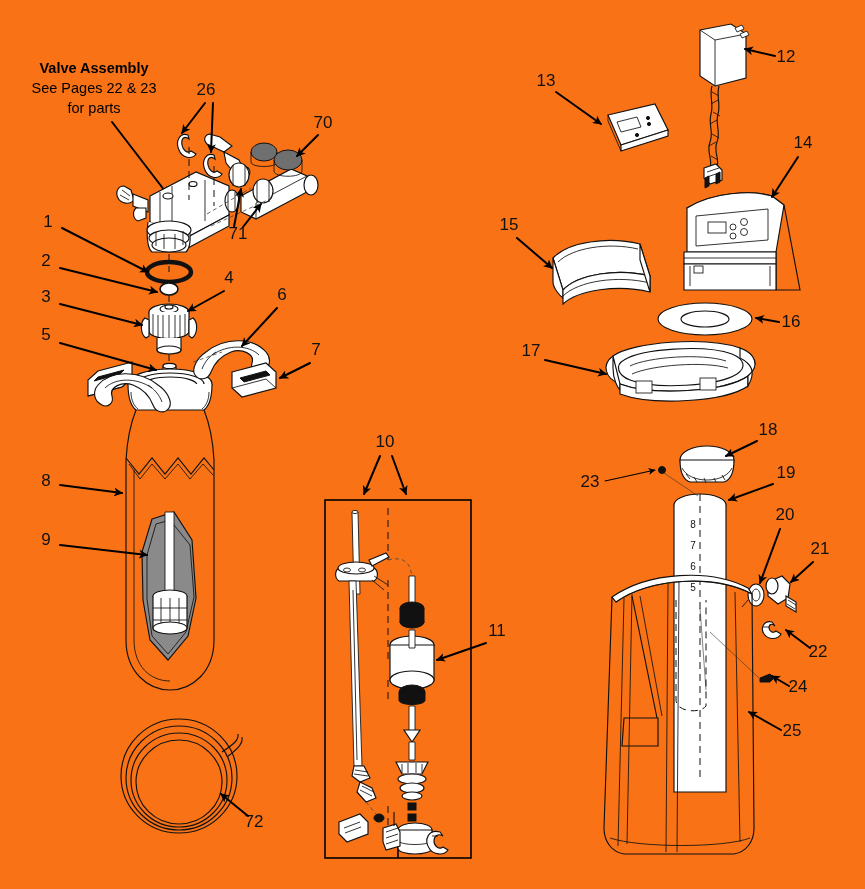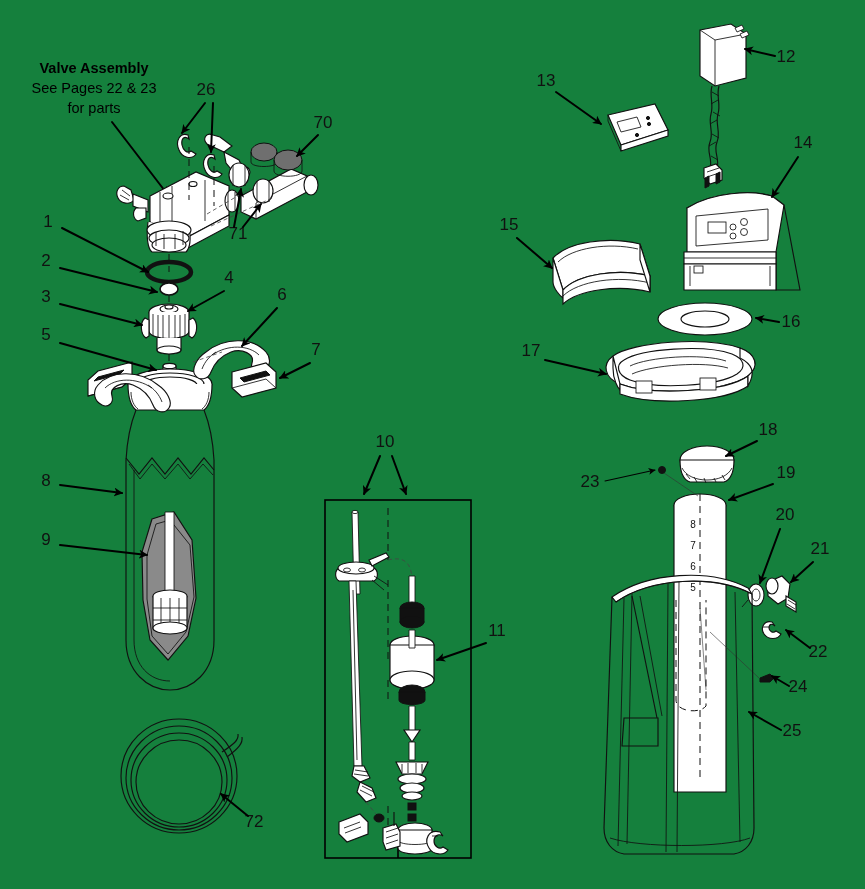--- a/index.html
+++ b/index.html
@@ -7,21 +7,21 @@
   body{
     font-family:"Liberation Sans", sans-serif;
     width:865px;height:889px;
     overflow:hidden;
     position:relative;
     color:#000;
   }
   #diagram-root{
     position:relative;
     width:865px;height:889px;
-    background:#15803d;
+    background:#f97316;
     text-decoration:underline;
   }
   svg#diagram{
     position:absolute;left:0;top:0;
     width:865px;height:889px;
     display:block;
   }
   .callout{
     font-family:"Liberation Sans", sans-serif;
     font-size:17px;

